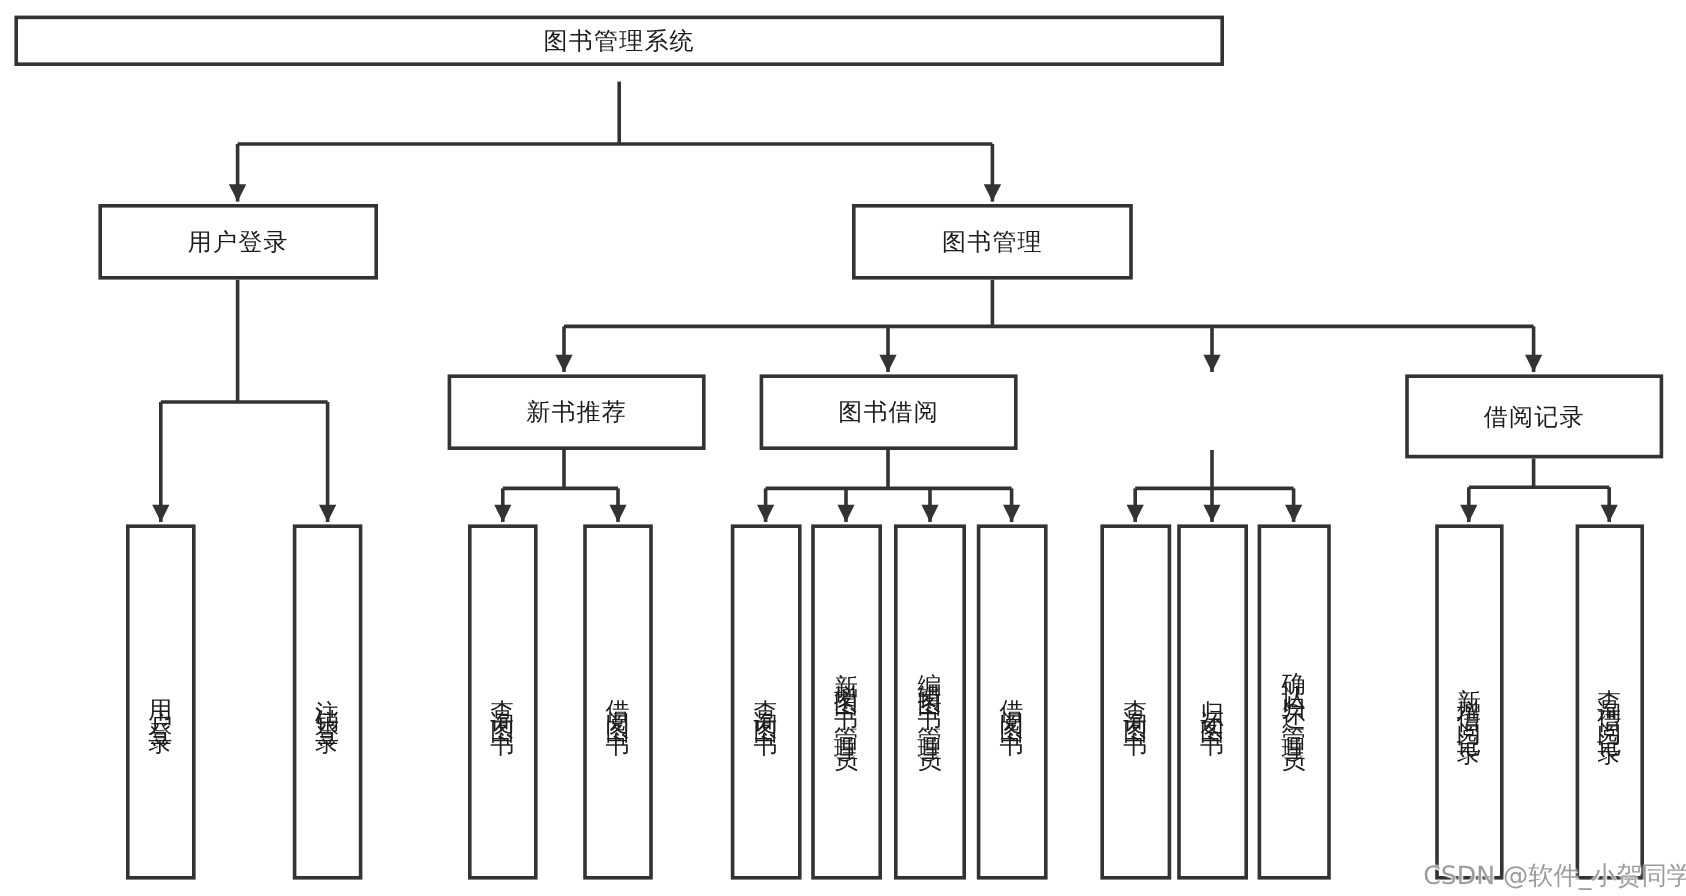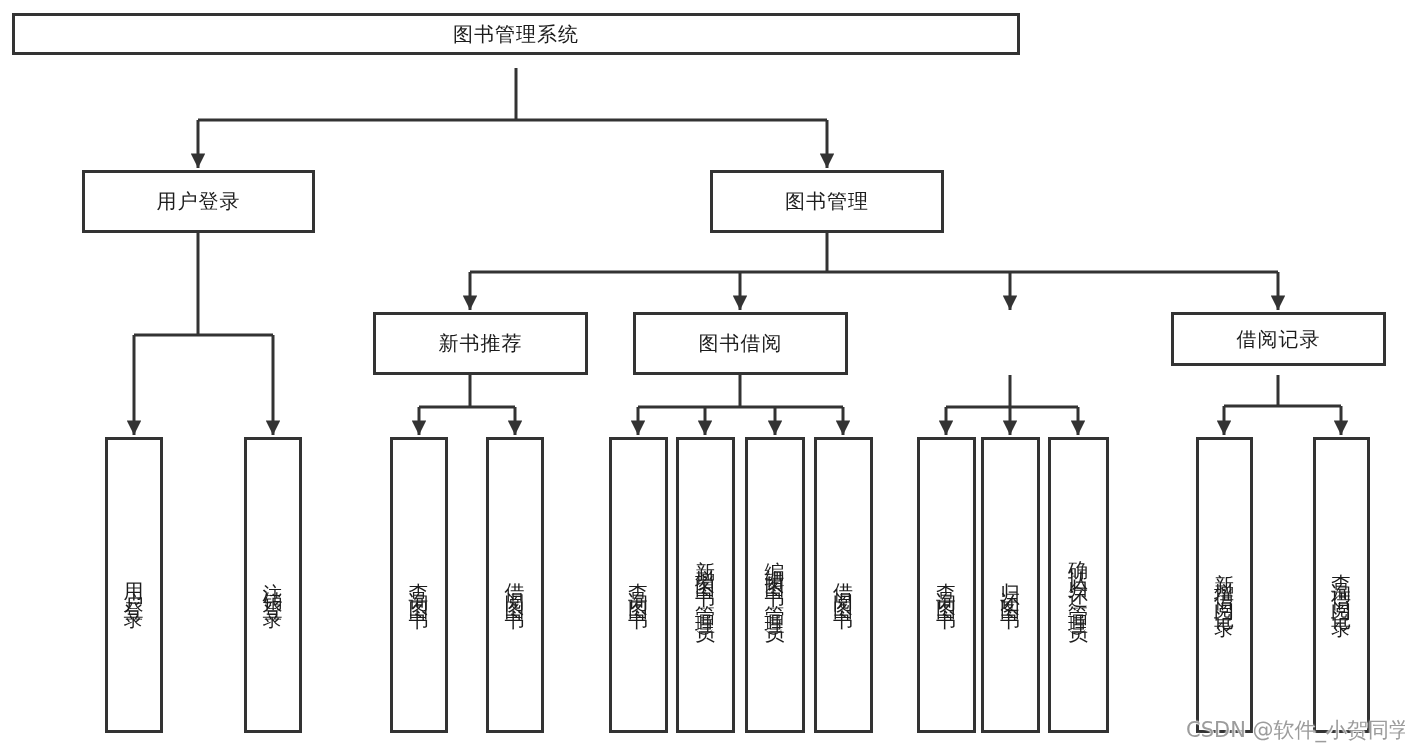--- a/index.html
+++ b/index.html
@@ -36,21 +36,21 @@
     line-height:1;
     white-space:nowrap;
   }
   
   .n-root {left:12px;  top:13px;  width:1008px;height:42px;}
   .n-l2a  {left:82px;  top:170px; width:233px; height:63px;}
   .n-l2b  {left:710px; top:170px; width:234px; height:63px;}
   .n-l3a  {left:373px; top:312px; width:215px; height:63px;}
   .n-l3b  {left:633px; top:312px; width:215px; height:63px;}
   .n-l3c  {left:902px; top:312px; width:215px; height:63px;}
-  .n-l3d  {left:1171px;top:312px; width:215px; height:54px;}
+  .n-l3d  {left:1171px;top:312px; width:215px; height:70px;}
   .lf1 {left:105px; top:437px;width:58px;height:296px;}
   .lf2 {left:244px; top:437px;width:58px;height:296px;}
   .lf3 {left:390px; top:437px;width:58px;height:296px;}
   .lf4 {left:486px; top:437px;width:58px;height:296px;}
   .lf5 {left:609px; top:437px;width:59px;height:296px;}
   .lf6 {left:676px; top:437px;width:59px;height:296px;}
   .lf7 {left:745px; top:437px;width:60px;height:296px;}
   .lf8 {left:814px; top:437px;width:59px;height:296px;}
   .lf9 {left:917px; top:437px;width:59px;height:296px;}
   .lf10{left:981px; top:437px;width:59px;height:296px;}

